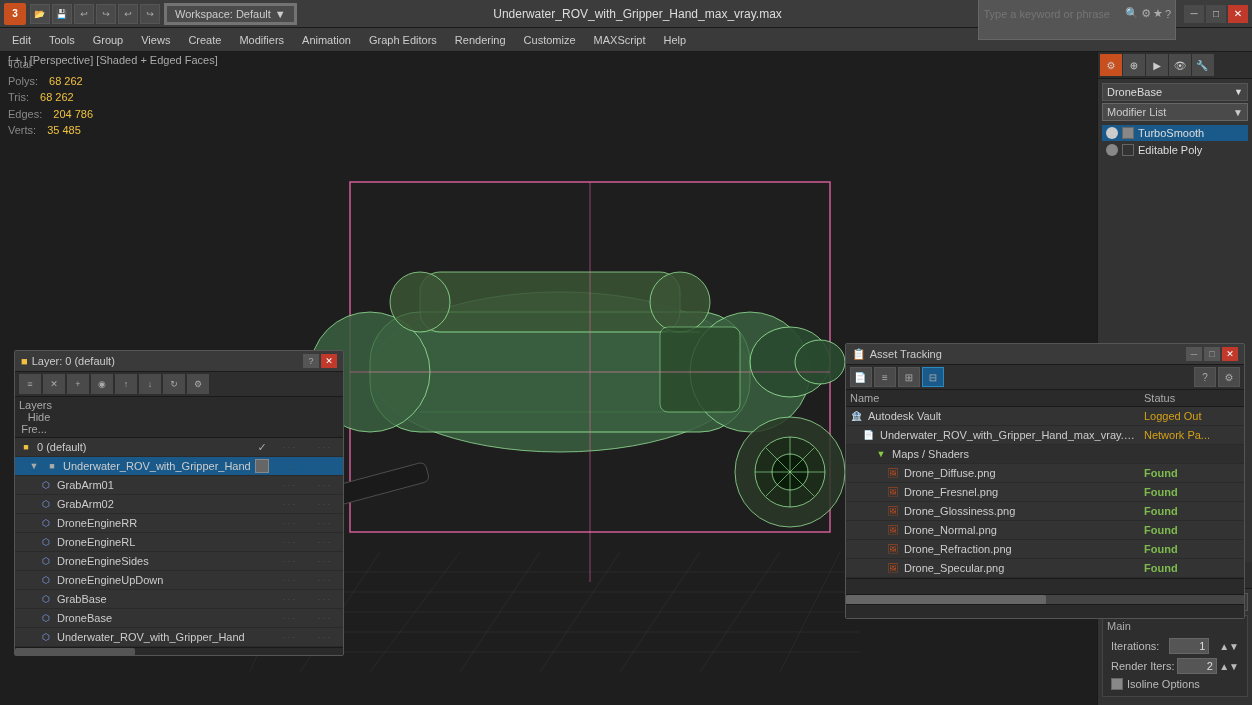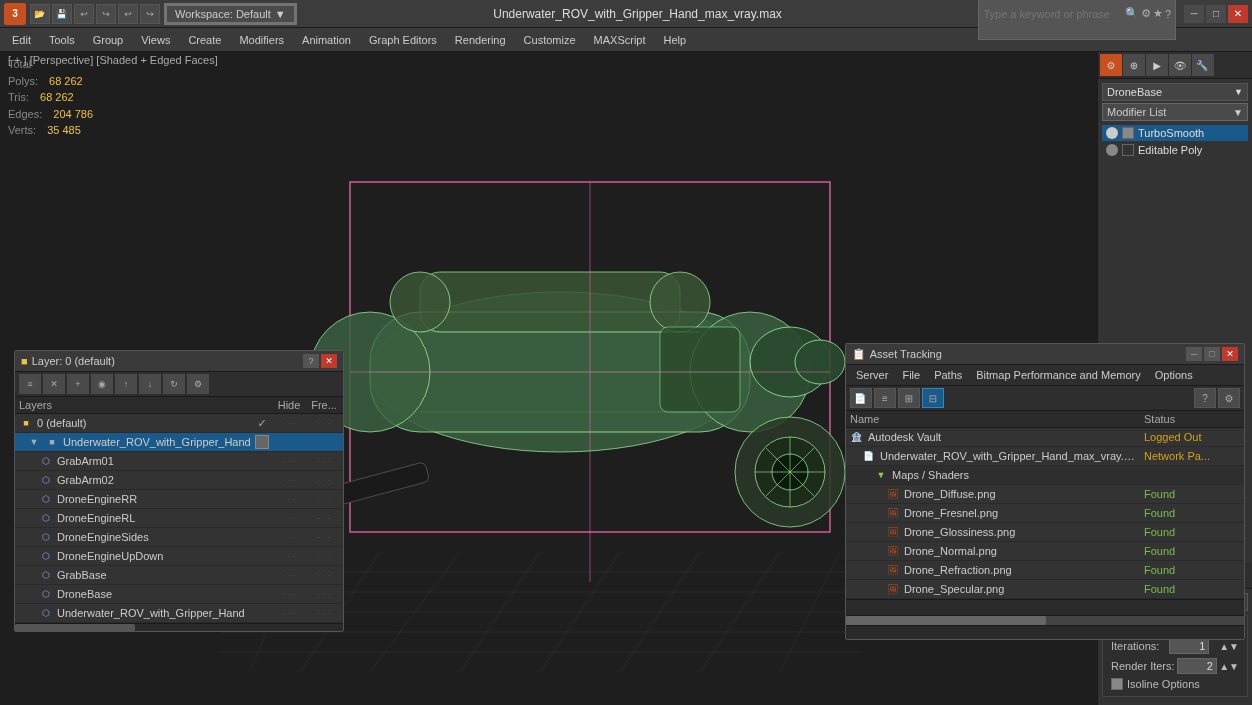--- a/index.html
+++ b/index.html
@@ -371,20 +371,21 @@
       color: #aaa;
     }
 
     .layers-cols {
       display: flex;
       background: #2a2a2a;
       padding: 2px 4px;
       font-size: 11px;
       color: #aaa;
       border-bottom: 1px solid #1a1a1a;
+      flex-direction: column;
     }
     .col-name { flex: 1; }
     .col-hide { width: 40px; text-align: center; }
     .col-freeze { width: 30px; text-align: center; }
 
     .layers-list {
       overflow-y: auto;
       max-height: 260px;
     }
     .layer-item {
@@ -514,21 +515,21 @@
       color: #888;
     }
     .asset-icon.vault { color: #d4a017; }
     .asset-name { flex: 1; font-size: 11px; color: #ccc; overflow: hidden; text-overflow: ellipsis; white-space: nowrap; }
     .asset-status {
       width: 100px;
       font-size: 11px;
       color: #ccc;
       padding-left: 4px;
     }
-    .asset-status.found { color: #7dbb4e; }
+    .asset-status.found { color: #7dbb4e; font-weight: bold; }
     .asset-status.network { color: #d4a017; }
     .asset-status.logged { color: #d4a017; }
 
     .asset-bottom-bar {
       background: #2a2a2a;
       height: 16px;
       border-top: 1px solid #1a1a1a;
     }
     .asset-scrollbar {
       background: #444;
@@ -881,27 +882,20 @@
       <span style="color:#f0c040;">📋</span>
       <span>Asset Tracking</span>
     </div>
     <div class="panel-header-controls">
       <div class="ph-btn">─</div>
       <div class="ph-btn">□</div>
       <div class="ph-btn close-btn">✕</div>
     </div>
   </div>
 
-  <div class="asset-menu-bar">
-    <div class="asset-menu-item">Server</div>
-    <div class="asset-menu-item">File</div>
-    <div class="asset-menu-item">Paths</div>
-    <div class="asset-menu-item">Bitmap Performance and Memory</div>
-    <div class="asset-menu-item">Options</div>
-  </div>
 
   <div class="asset-toolbar">
     <div class="at-btn">📄</div>
     <div class="at-btn">≡</div>
     <div class="at-btn">⊞</div>
     <div class="at-btn active">⊟</div>
     <div class="at-spacer"></div>
     <div class="at-btn">?</div>
     <div class="at-btn">⚙</div>
   </div>

